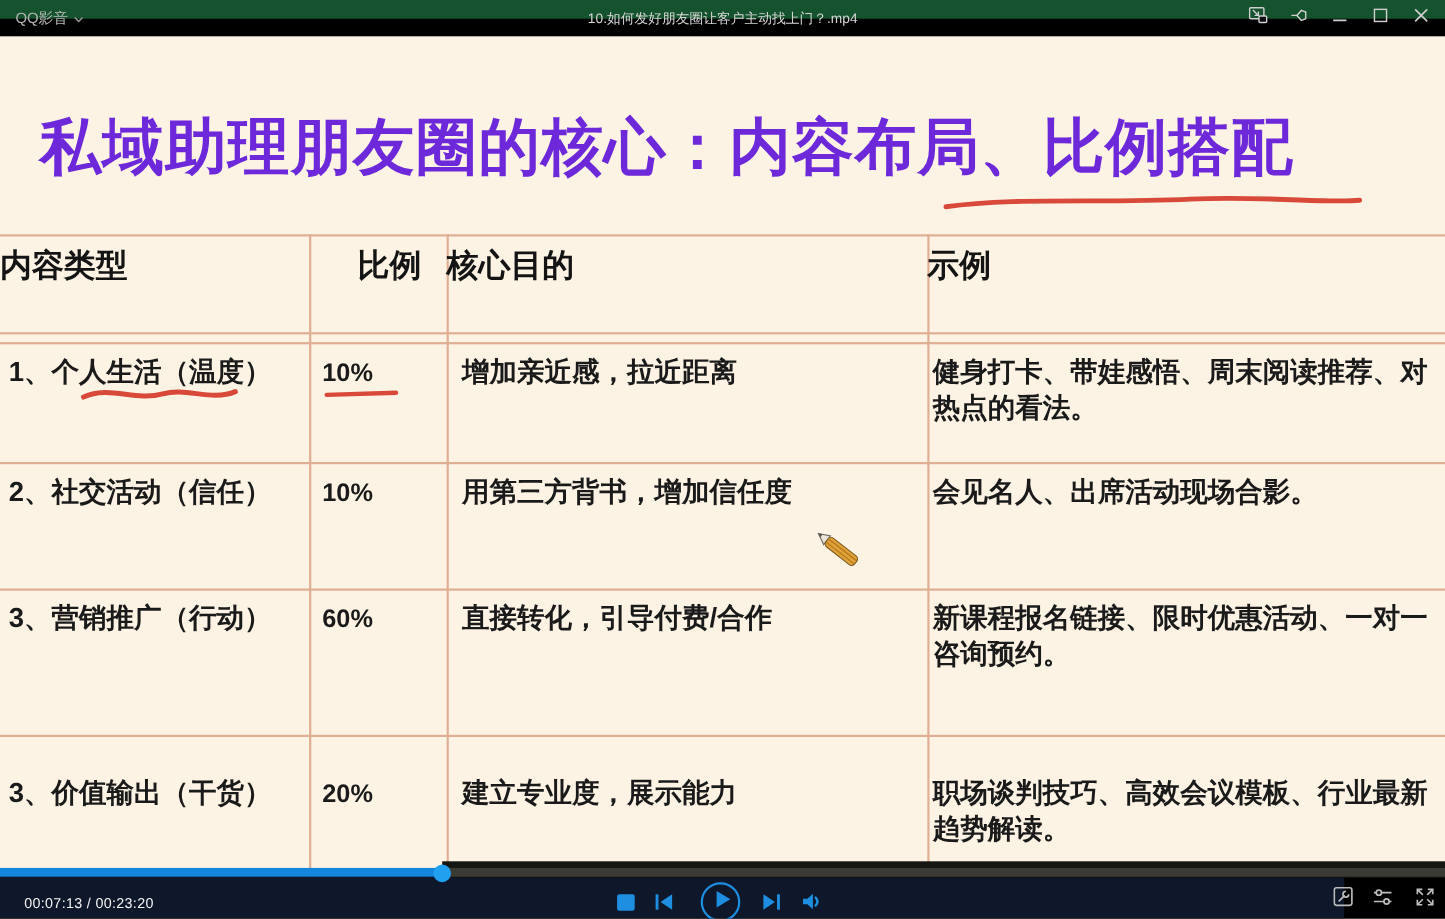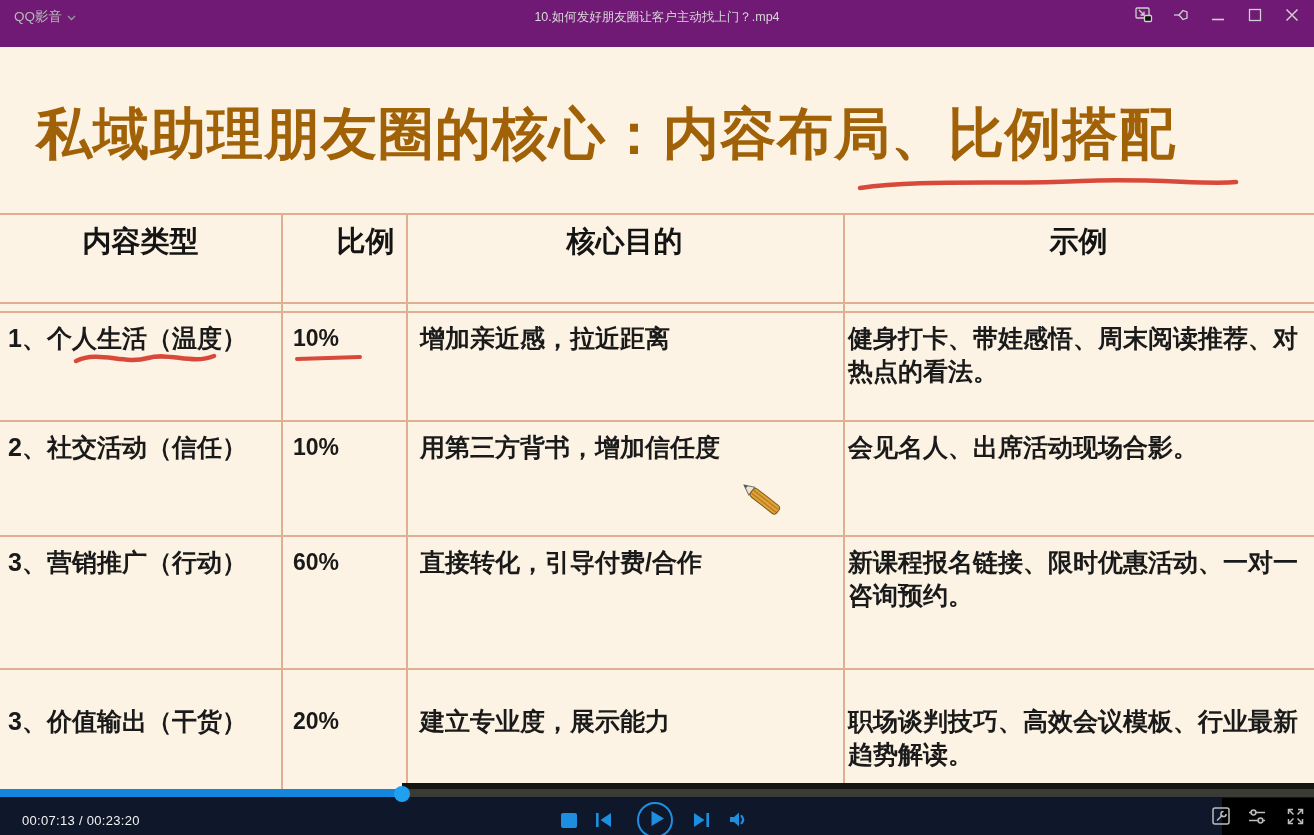--- a/index.html
+++ b/index.html
@@ -3,42 +3,42 @@
 <meta charset="utf-8">
 <style>
   * { margin:0; padding:0; box-sizing:border-box; }
   html,body { background:#000; }
   body {
     width:1314px; height:835px; position:relative; overflow:hidden;
     font-family:"Liberation Sans", sans-serif;
   }
 
   
-  .titlebar { position:absolute; left:0; top:0; width:1314px; height:47px; background:#701a75; z-index:30; }
+  .titlebar { position:absolute; left:0; top:0; width:1314px; height:17px; background:#14532d; z-index:30; }
   .app-menu { position:absolute; left:14px; top:0; height:33px; display:flex; align-items:center; gap:5px;
               color:#b9b9b9; font-size:13.5px; cursor:default; }
   .win-title { position:absolute; left:200px; right:200px; top:9px; text-align:center;
                color:#d8d8d8; font-size:12.5px; white-space:nowrap; }
   .win-btns { position:absolute; right:4px; top:0; height:33px; display:flex; align-items:center; }
   .win-btn { width:37px; height:33px; display:flex; align-items:center; justify-content:center; }
   .win-btn svg { stroke:#cfcfcf; fill:none; stroke-width:1.3; }
 
   
   .video { position:absolute; left:0; top:33px; width:1314px; height:757px; background:#fcf3e4; overflow:hidden; }
   .slide-heading { position:absolute; left:36px; top:64px; width:1270px; white-space:nowrap;
-                   font-size:56px; font-weight:700; letter-spacing:1px; color:#a16207; }
+                   font-size:56px; font-weight:700; letter-spacing:1px; color:#6d28d9; }
   .red-svg { position:absolute; }
 
   .vline { position:absolute; width:2px; top:180px; height:577px; background:#dfae93; }
   .vl1 { left:281px; } .vl2 { left:406px; } .vl3 { left:843px; }
   .hline { position:absolute; left:0; width:1314px; height:2px; background:#dfae93; }
   .hl0 { top:180px; } .hl0b { top:269px; } .hl1 { top:278px; }
   .hl2 { top:387px; } .hl3 { top:502px; } .hl4 { top:635px; }
 
-  .th { position:absolute; top:189px; font-size:29px; font-weight:700; color:#141414; text-align:center; }
+  .th { position:absolute; top:189px; font-size:29px; font-weight:700; color:#141414; text-align:left; }
   .th1 { left:0; width:281px; } .th2 { left:281px; width:125px;padding-left:44px; }
   .th3 { left:406px; width:437px; } .th4 { left:843px; width:471px; }
 
   .cell { position:absolute; color:#1a1a1a; font-weight:600; line-height:33px; }
   .c1 { left:8px;   width:266px; font-size:25px; }
   .c2 { left:293px; width:105px; font-size:23px; }
   .c3 { left:420px; width:414px; font-size:25px; }
   .c4 { left:848px; width:460px; font-size:25px; }
   .rt1 { top:289px; } .rt2 { top:398px; } .rt3 { top:513px; } .rt4 { top:672px; }
 

